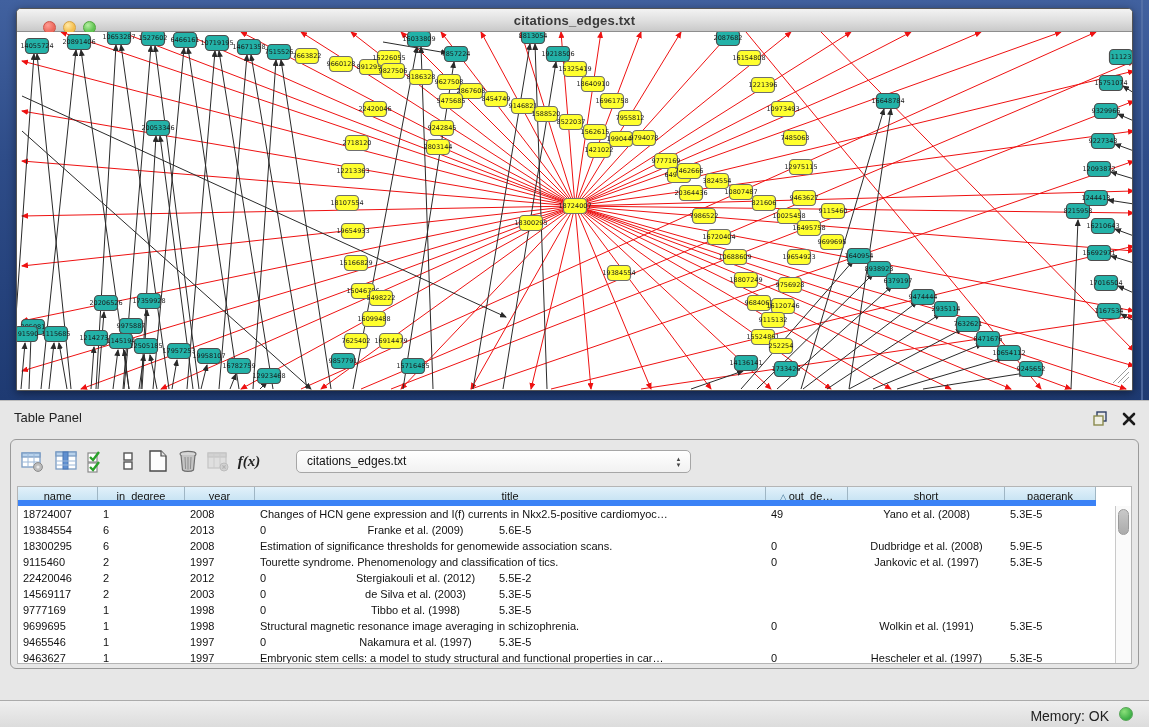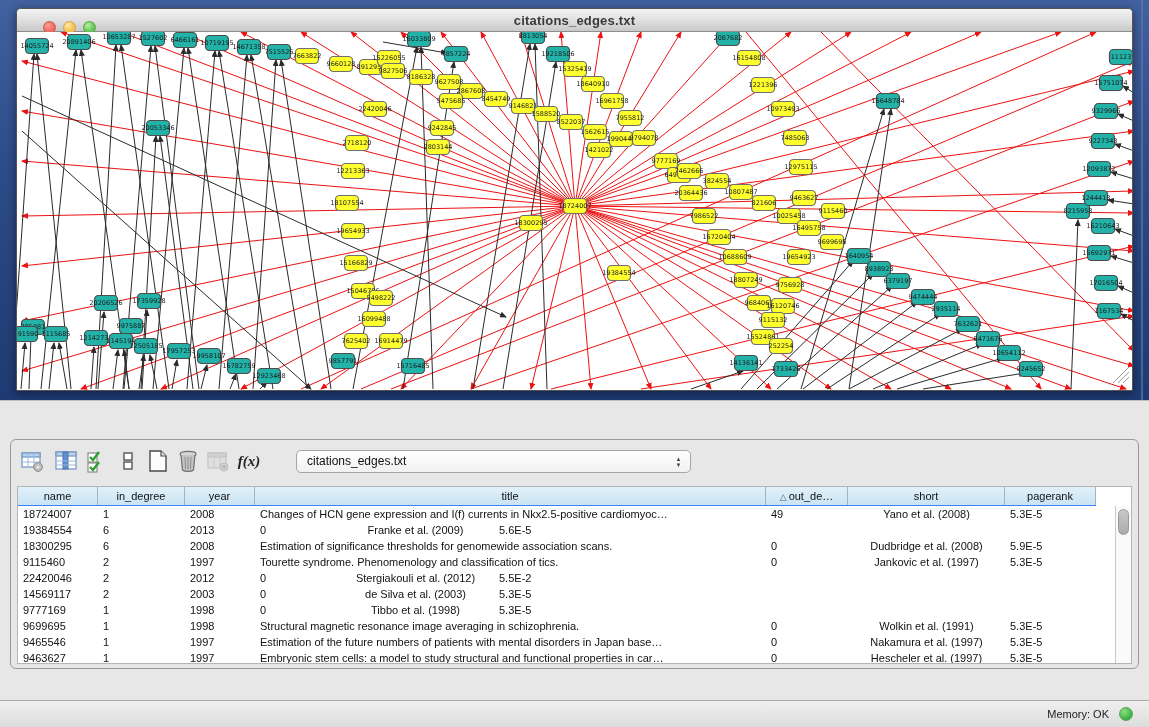--- a/index.html
+++ b/index.html
@@ -49,39 +49,39 @@
   .combo { position:absolute; left:277px; top:2px; width:395px; height:23px;
     background:linear-gradient(#ffffff,#f1f1f1); border:1px solid #a6a6a6; border-radius:5px;
     font-size:12px; color:#111; line-height:21px; padding-left:10px; cursor:pointer; }
   .combo .arrows { position:absolute; right:7px; top:3px; width:9px; height:16px;
     display:flex; flex-direction:column; align-items:center; justify-content:center; }
   .combo .arrows span { font-size:6px; line-height:6px; color:#444; }
 
   .table-region { position:absolute; left:6px; right:6px; top:46px; bottom:4px;
     background:#fff; border:1px solid #b5b5b5; }
   .thead { position:absolute; left:0; top:0; height:19px; display:flex;
-    border-bottom:1px solid #3b82f6; }
+    border-bottom:6px solid #3b82f6; }
   .th { background:linear-gradient(#e2f1fa,#c9e4f4); border-right:1px solid #9fb6c4;
     font-size:11px; color:#111; text-align:center; line-height:18px; cursor:pointer;
     overflow:hidden; white-space:nowrap; }
   .th .sort { color:#3c6e91; font-size:9px; margin-right:2px; }
   .tbody { position:absolute; left:0; top:19px; right:16px; bottom:0; overflow:hidden; }
   .tr { display:flex; height:16px; cursor:default; }
   .td { font-size:11px; color:#111; line-height:16px; padding-left:5px;
     overflow:hidden; white-space:nowrap; }
   .td.center { text-align:center; padding-left:0; }
   .vscroll { position:absolute; right:0; top:19px; bottom:0; width:16px;
     background:#fafafa; border-left:1px solid #c9c9c9; }
   .vthumb { position:absolute; left:2px; top:3px; width:11px; height:26px;
     background:linear-gradient(#c9c9c9,#ababab); border:1px solid #9a9a9a; border-radius:6px; }
 
   
   .status-bar { position:absolute; left:0; top:700px; width:1149px; height:27px;
     background:linear-gradient(#efefef,#dcdcdc); border-top:1px solid #ababab; }
-  .mem-label { position:absolute; right:40px; top:7px; font-size:11px; color:#222; }
+  .mem-label { position:absolute; right:40px; top:7px; font-size:14px; color:#222; }
   .mem-dot { position:absolute; right:16px; top:6px; width:14px; height:14px; border-radius:50%;
     background:radial-gradient(circle at 35% 30%,#8be07a,#3dae46 70%); border:1px solid #57a557; cursor:pointer; }
 </style>
 </head>
 <body>
 
 <div class="desktop">
   <div class="desktop-right-line"></div>
   <div class="graph-window">
     <div class="titlebar">
@@ -698,20 +698,31 @@
       <g>
         <line class="grip" x1="1112" y1="382" x2="1128" y2="366"></line>
         <line class="grip" x1="1117" y1="382" x2="1128" y2="371"></line>
         <line class="grip" x1="1122" y1="382" x2="1128" y2="376"></line>
       </g>
     </svg>
   </div>
 </div>
 
 <div class="table-panel">
+  <div class="panel-header">
+    <span class="panel-title">Table Panel</span>
+    <svg class="float-icon" viewBox="0 0 18 18">
+      <rect x="6" y="3" width="9" height="9" fill="none" stroke="#2e3f66" stroke-width="1.4"></rect>
+      <rect x="3" y="7" width="9" height="9" fill="#efefe4" stroke="#8a8a4d" stroke-width="1.4"></rect>
+    </svg>
+    <svg class="close-icon" viewBox="0 0 16 18">
+      <line x1="3" y1="5" x2="13" y2="15" stroke="#1a1a1a" stroke-width="2.6" stroke-linecap="round"></line>
+      <line x1="13" y1="5" x2="3" y2="15" stroke="#1a1a1a" stroke-width="2.6" stroke-linecap="round"></line>
+    </svg>
+  </div>
 
   <div class="panel-container">
     <div class="toolbar">
       <svg class="tb-icon" style="left:0" viewBox="0 0 26 26">
         <rect x="3" y="5" width="18" height="14" fill="#fff" stroke="#7a9cc4" stroke-width="1.3"></rect>
         <rect x="3" y="5" width="18" height="4" fill="#b8d2ec" stroke="#7a9cc4" stroke-width="1.3"></rect>
         <line x1="9" y1="5" x2="9" y2="19" stroke="#9cb8d8"></line>
           <line x1="15" y1="5" x2="15" y2="19" stroke="#9cb8d8"></line>
         <line x1="3" y1="14" x2="21" y2="14" stroke="#9cb8d8"></line>
         <circle cx="19" cy="19" r="4.4" fill="#bdbdbd" stroke="#8a8a8a"></circle>
@@ -841,21 +852,20 @@
             <div class="td" style="width:70px">1998</div>
             <div class="td" style="width:511px">Structural magnetic resonance image averaging in schizophrenia.</div>
             <div class="td" style="width:82px">0</div>
             <div class="td center" style="width:157px">Wolkin et al. (1991)</div>
             <div class="td" style="width:91px">5.3E-5</div>
           </div>
           <div class="tr">
             <div class="td" style="width:80px">9465546</div>
             <div class="td" style="width:87px">1</div>
             <div class="td" style="width:70px">1997</div>
-            <div class="td" style="width:511px">Estimation of the future numbers of patients with mental disorders in Japan base…</div>
             <div class="td" style="width:82px">0</div>
             <div class="td center" style="width:157px">Nakamura et al. (1997)</div>
             <div class="td" style="width:91px">5.3E-5</div>
           </div>
           <div class="tr">
             <div class="td" style="width:80px">9463627</div>
             <div class="td" style="width:87px">1</div>
             <div class="td" style="width:70px">1997</div>
             <div class="td" style="width:511px">Embryonic stem cells: a model to study structural and functional properties in car…</div>
             <div class="td" style="width:82px">0</div>

